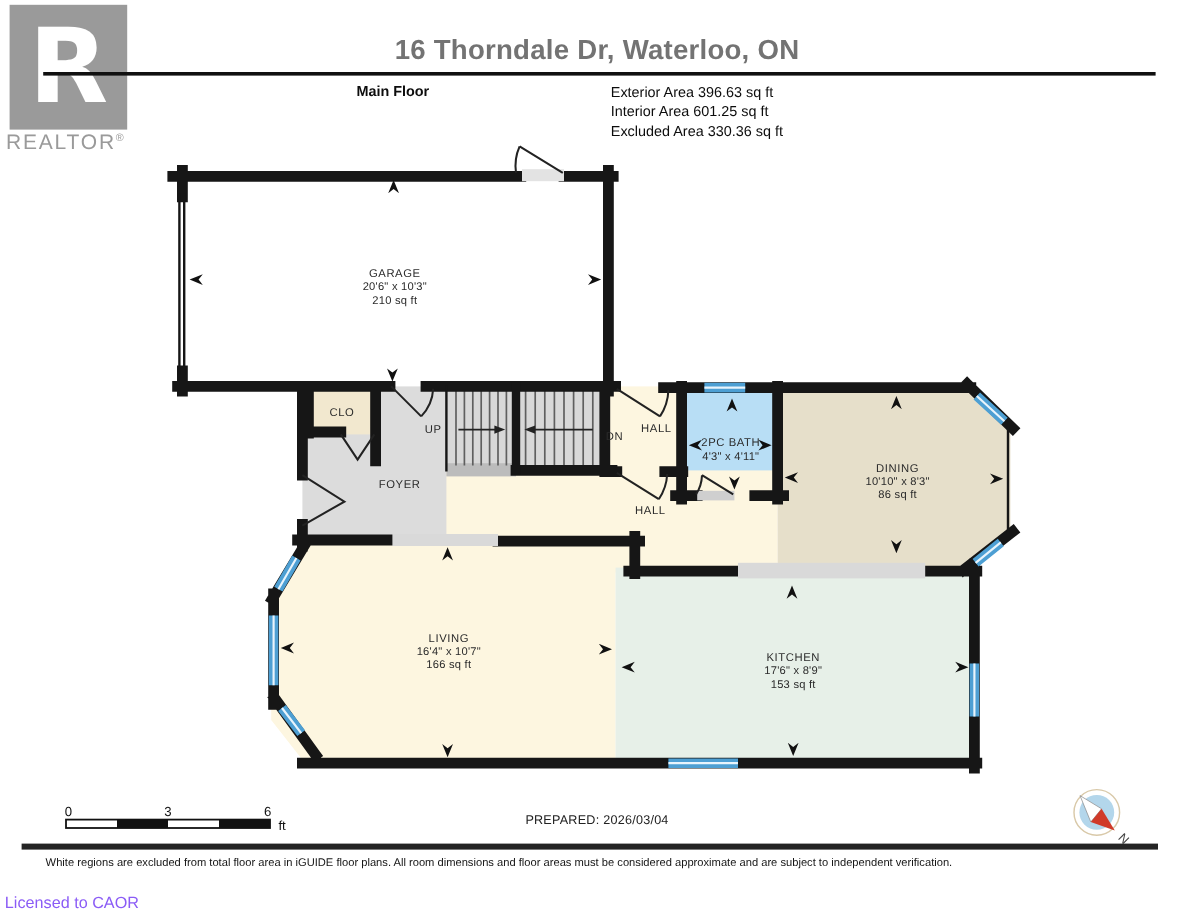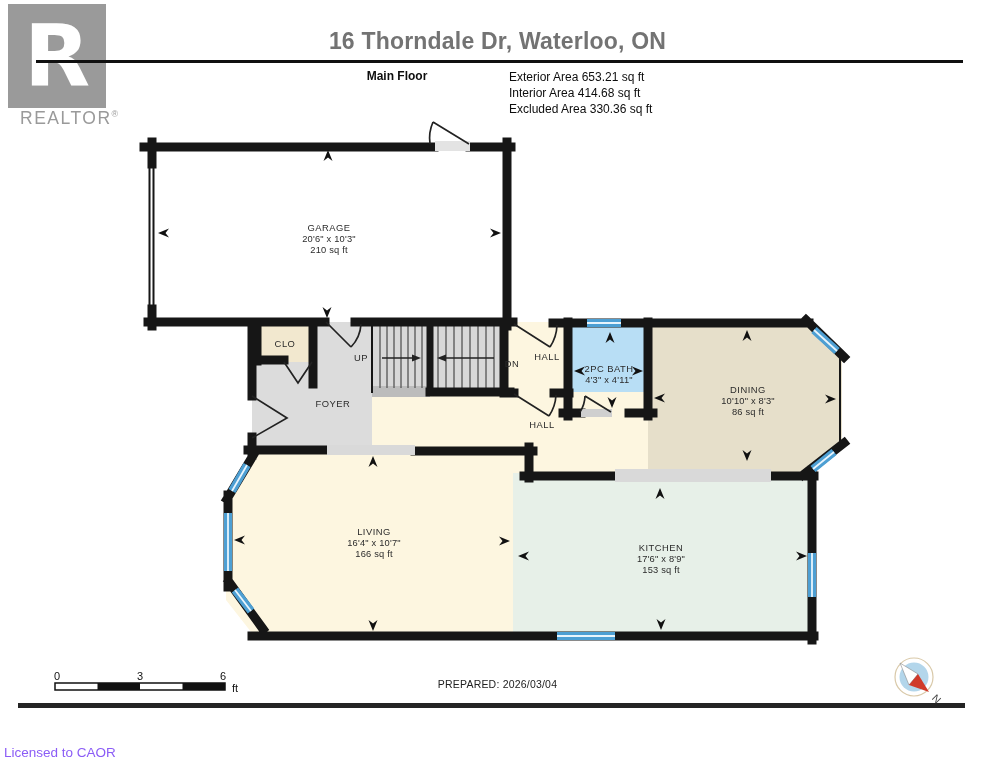--- a/index.html
+++ b/index.html
@@ -4,23 +4,23 @@
 <style>
   html,body{margin:0;padding:0;background:#fff;}
   .page{position:relative;width:995px;height:768px;background:#fff;overflow:hidden;
         font-family:"Liberation Sans",sans-serif;color:#111;}
   .abs{position:absolute;}
   .title{left:0;right:0;top:28px;text-align:center;font-size:23px;font-weight:bold;color:#737373;letter-spacing:.2px;}
   .title-rule{left:36px;right:32px;top:60px;height:3px;background:#101010;z-index:3;}
   .logo-box{left:8px;top:4px;width:98px;height:104px;background:#9a9a9a;z-index:2;
             display:flex;align-items:center;justify-content:center;}
   .logo-r{color:#fff;font-size:86px;font-weight:bold;font-family:"DejaVu Sans",sans-serif;line-height:1;}
-  .logo-word{left:20px;top:108px;width:130px;font-size:17.5px;color:#9a9a9a;letter-spacing:1.5px;z-index:2;}
+  .logo-word{left:5px;top:108px;width:130px;font-size:17.5px;color:#9a9a9a;letter-spacing:1.5px;z-index:2;}
   .logo-word sup{font-size:9px;letter-spacing:0;}
-  .floor-label{left:297px;width:200px;top:69px;text-align:center;font-size:12px;font-weight:bold;color:#0d0d0d;}
+  .floor-label{left:297px;width:200px;top:69px;text-align:left;font-size:12px;font-weight:bold;color:#0d0d0d;}
   .stats{left:509px;top:69px;font-size:12px;line-height:16.2px;color:#0d0d0d;}
   .prepared{left:0;right:0;top:678px;text-align:center;font-size:10.5px;color:#222;letter-spacing:.2px;}
   .footer-rule{left:18px;width:947px;top:703px;height:5px;background:#242424;}
   .disclaimer{left:38px;top:714px;right:20px;font-size:9.3px;color:#151515;}
   .licensed{left:4px;top:745px;font-size:13.5px;color:#8b5cf6;}
   svg text{font-family:"Liberation Sans",sans-serif;fill:#2b2b2b;}
   .rl{font-size:9.3px;letter-spacing:.2px;}
   .rn{font-size:9.4px;letter-spacing:.5px;}
   .sc{font-size:11px;fill:#111;}
   .north{font-size:10.5px;fill:#444;}
@@ -33,22 +33,22 @@
   <div class="abs logo-box">
     <span class="logo-r">R</span>
   </div>
   <div class="abs logo-word"><span>REALTOR</span><sup>®</sup></div>
 
   <div class="abs title">16 Thorndale Dr, Waterloo, ON</div>
   <div class="abs title-rule"></div>
 
   <div class="abs floor-label">Main Floor</div>
   <div class="abs stats">
-    <div>Exterior Area 653.21 sq ft</div>
-    <div>Interior Area 414.68 sq ft</div>
+    <div>Exterior Area 396.63 sq ft</div>
+    <div>Interior Area 601.25 sq ft</div>
     <div>Excluded Area 330.36 sq ft</div>
   </div>
 
   <svg class="abs" style="left:0;top:0;z-index:1" width="995" height="768" viewBox="0 0 995 768">
 
     <g>
       <rect x="150" y="143" width="356" height="178" fill="#ffffff"></rect>
       <rect x="252" y="322" width="124" height="130" fill="#dcdcdc"></rect>
       <rect x="255" y="324" width="60" height="38" fill="#f2e8cf"></rect>
       <rect x="372" y="322" width="58" height="70" fill="#d8d8d8"></rect>
@@ -198,15 +198,16 @@
       <circle cx="914" cy="677" r="19" fill="#ffffff" stroke="#d9c9a9" stroke-width="1.2"></circle>
       <circle cx="914" cy="677" r="14.5" fill="#b3d6eb"></circle>
       <polygon points="900,663 918,674 909,685" fill="#ffffff" stroke="#8a8a8a" stroke-width="0.6"></polygon>
       <polygon points="929,692 918,674 909,685" fill="#d03a2a"></polygon>
       <text class="north" x="934" y="700" transform="rotate(45 934 696)">N</text>
     </g>
   </svg>
 
   <div class="abs prepared" style="z-index:2">PREPARED: 2026/03/04</div>
   <div class="abs footer-rule"></div>
+  <div class="abs disclaimer">White regions are excluded from total floor area in iGUIDE floor plans. All room dimensions and floor areas must be considered approximate and are subject to independent verification.</div>
   <div class="abs licensed">Licensed to CAOR</div>
 
 </div>
 
 </body></html>

